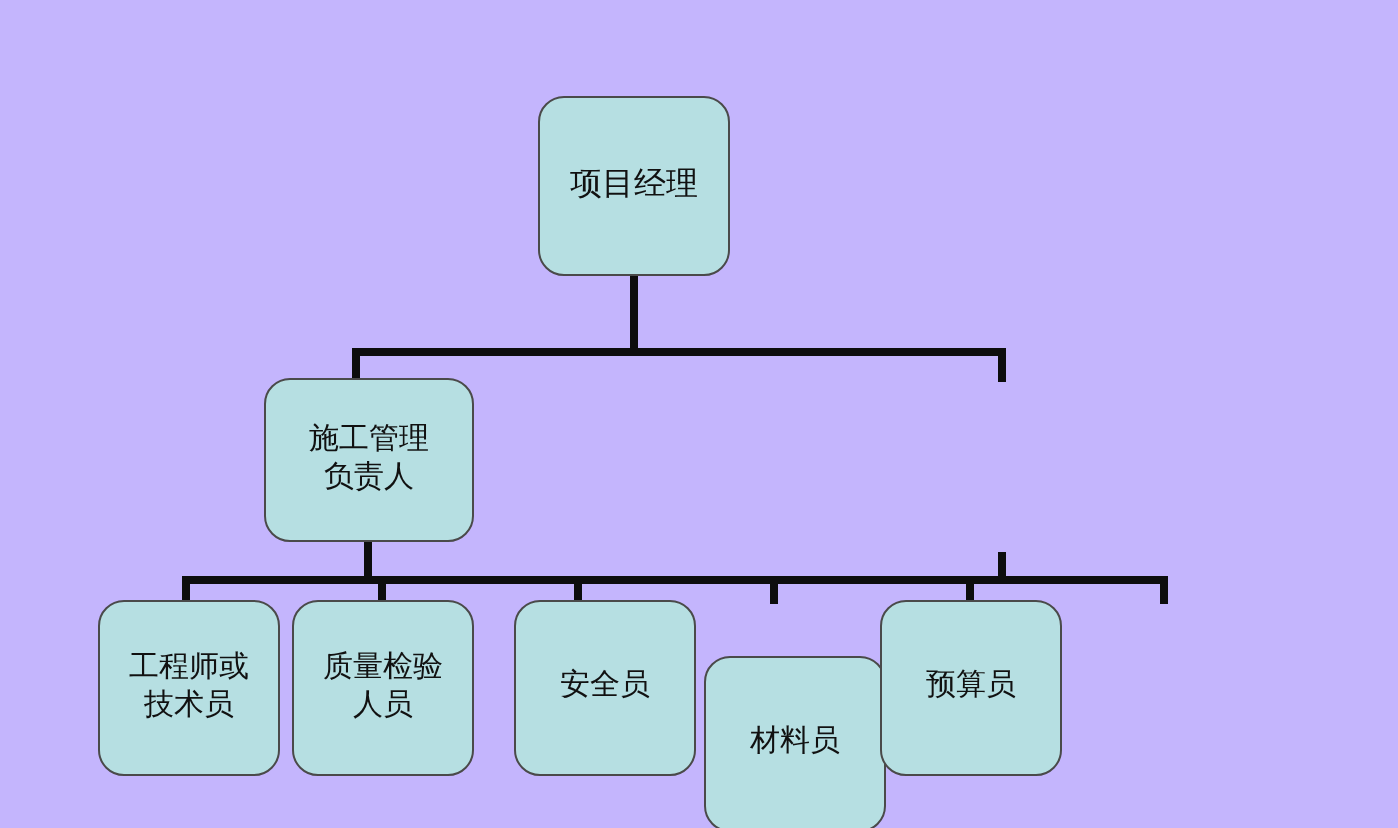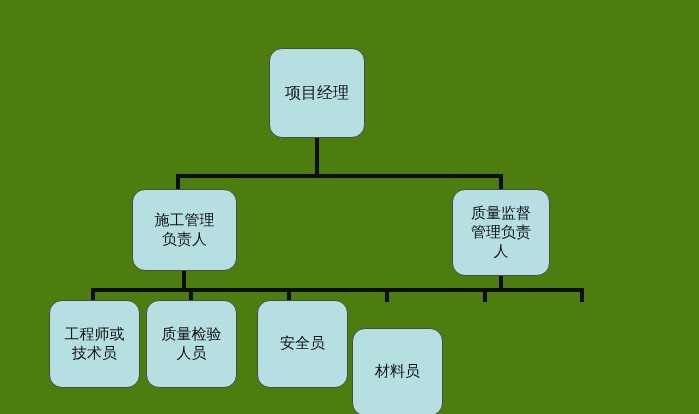--- a/index.html
+++ b/index.html
@@ -7,21 +7,21 @@
     padding: 0;
     background: #ffffff;
   }
   body {
     font-family: "Liberation Serif", "DejaVu Serif", serif;
   }
   #chart-canvas {
     position: relative;
     width: 699px;
     height: 414px;
-    background: #4d7c0f;
+    background: #c4b5fd;
     overflow: hidden;
   }
   .node {
     position: absolute;
     box-sizing: border-box;
     background: #b6dfe2;
     border: 1.6px solid #4a4a4a;
     border-radius: 13px;
     display: flex;
     align-items: center;
@@ -72,34 +72,32 @@
   <div class="connector v-line" style="left:580px; top:288px; height:14px;"></div>
 
   <div class="node n-root">
     <span class="node-label">项目经理</span>
   </div>
 
   <div class="node n-mid-l">
     <span class="node-label">施工管理
 负责人</span>
   </div>
-  <div class="node n-mid-r">
-    <span class="node-label">质量监督
-管理负责
-人</span>
-  </div>
 
   <div class="node n-leaf" style="left:49px;">
     <span class="node-label">工程师或
 技术员</span>
   </div>
   <div class="node n-leaf" style="left:146px;">
     <span class="node-label">质量检验
 人员</span>
   </div>
   <div class="node n-leaf" style="left:244px;margin-left:13px;">
     <span class="node-label">安全员</span>
   </div>
   <div class="node n-leaf" style="left:352px;margin-top:28px;">
     <span class="node-label">材料员</span>
   </div>
+  <div class="node n-leaf" style="left:440px;">
+    <span class="node-label">预算员</span>
+  </div>
 
 </div>
 
 </body></html>

